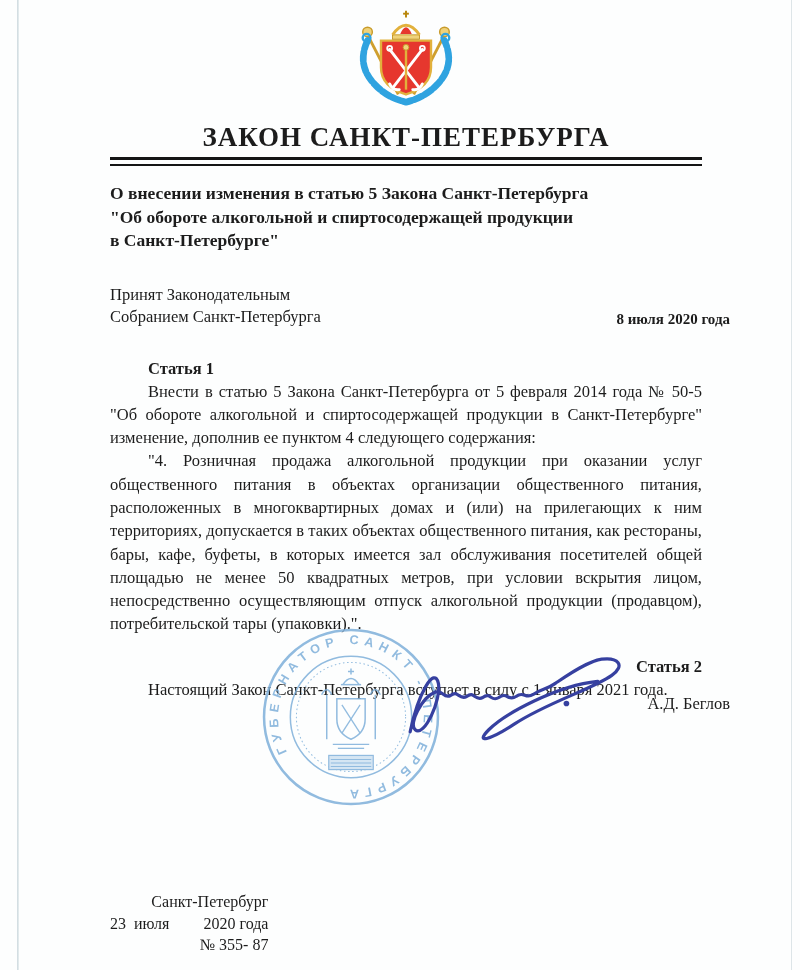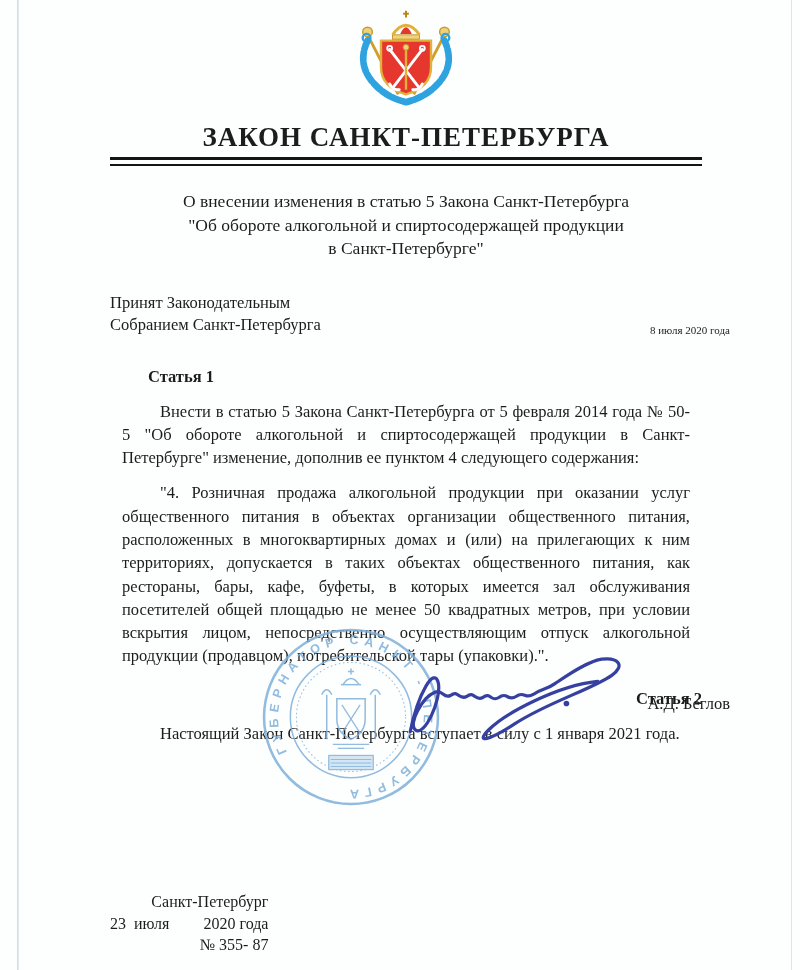--- a/index.html
+++ b/index.html
@@ -14,30 +14,30 @@
 
   .content { position:absolute; left:110px; top:0; width:592px; }
 
   .emblem-wrap { display:flex; justify-content:center; padding-top:6px; height:100px; }
 
   .doc-title { margin-top:16px; text-align:center; font-size:27px; font-weight:bold;
     letter-spacing:1px; line-height:30px; }
   .title-rule { margin-top:5px; height:4px; border-top:3.5px solid #151515;
     border-bottom:2px solid #151515; }
 
-  .doc-subtitle { margin-top:24px; text-align:center; font-weight:normal;
+  .doc-subtitle { margin-top:16px; text-align:left; font-weight:bold;
     font-size:17.5px; line-height:23.5px; }
 
   .adopted-row { margin-top:31px; display:flex; justify-content:space-between; align-items:flex-end; }
   .adopted-left { font-size:16.5px; line-height:22px;font-family:Liberation Serif, serif; }
-  .adopted-date { font-size:11px; margin-right:-28px; white-space:nowrap; }
+  .adopted-date { font-size:15px; margin-right:-28px; white-space:nowrap;font-weight:bold; }
 
   .article-heading { margin:29px 0 0 38px; font-weight:bold; font-size:16.5px; line-height:23px; }
   .article-heading.second { margin-top:19px;text-align:right; }
-  .para { margin:12px; text-align:justify; text-indent:38px; font-size:16.5px; line-height:23.3px; }
+  .para { margin:0; text-align:justify; text-indent:38px; font-size:16.5px; line-height:23.3px; }
 
   .sign-section { position:absolute; left:0; top:626px; width:800px; height:210px; }
   .gov-title { position:absolute; left:110px; top:60px; font-size:16.5px; white-space:nowrap; }
   .signer-name { position:absolute; right:70px; top:68px; font-size:16.5px; white-space:nowrap; }
   .stamp { position:absolute; left:260px; top:0px; opacity:.85; }
   .signature { position:absolute; left:388px; top:12px; }
 
   .footer { position:absolute; left:110px; top:891px; font-size:16px; line-height:21.5px;text-align:right; }
   .footer .date-day { display:inline-block; margin-right:8px; }
   .footer .date-month { display:inline-block; margin-right:34px; }

